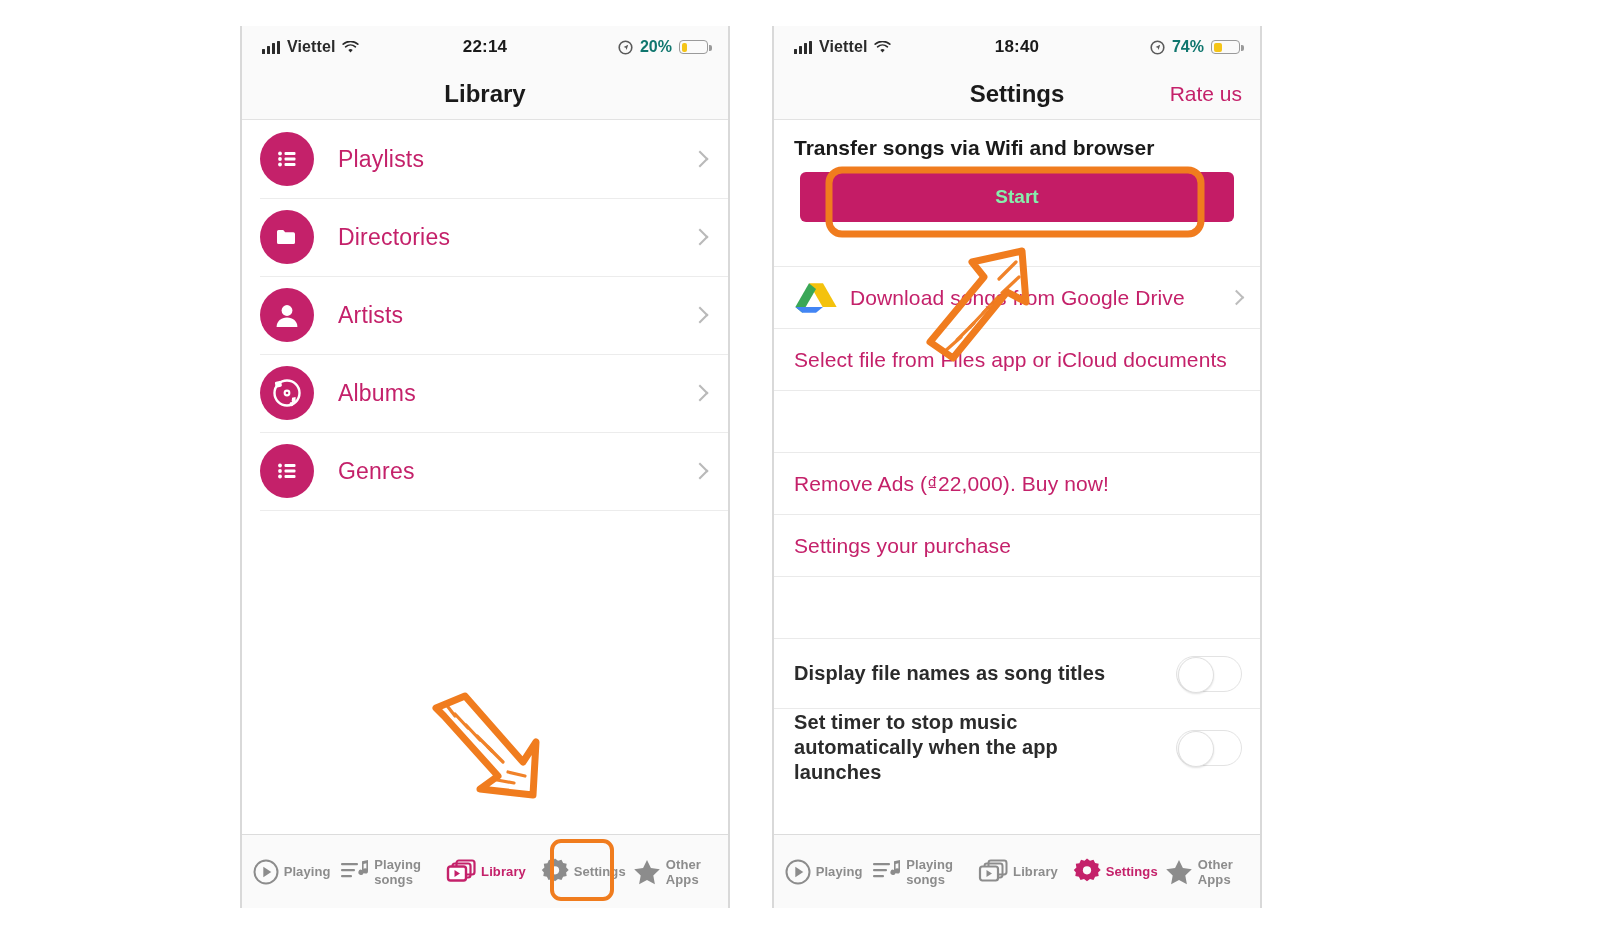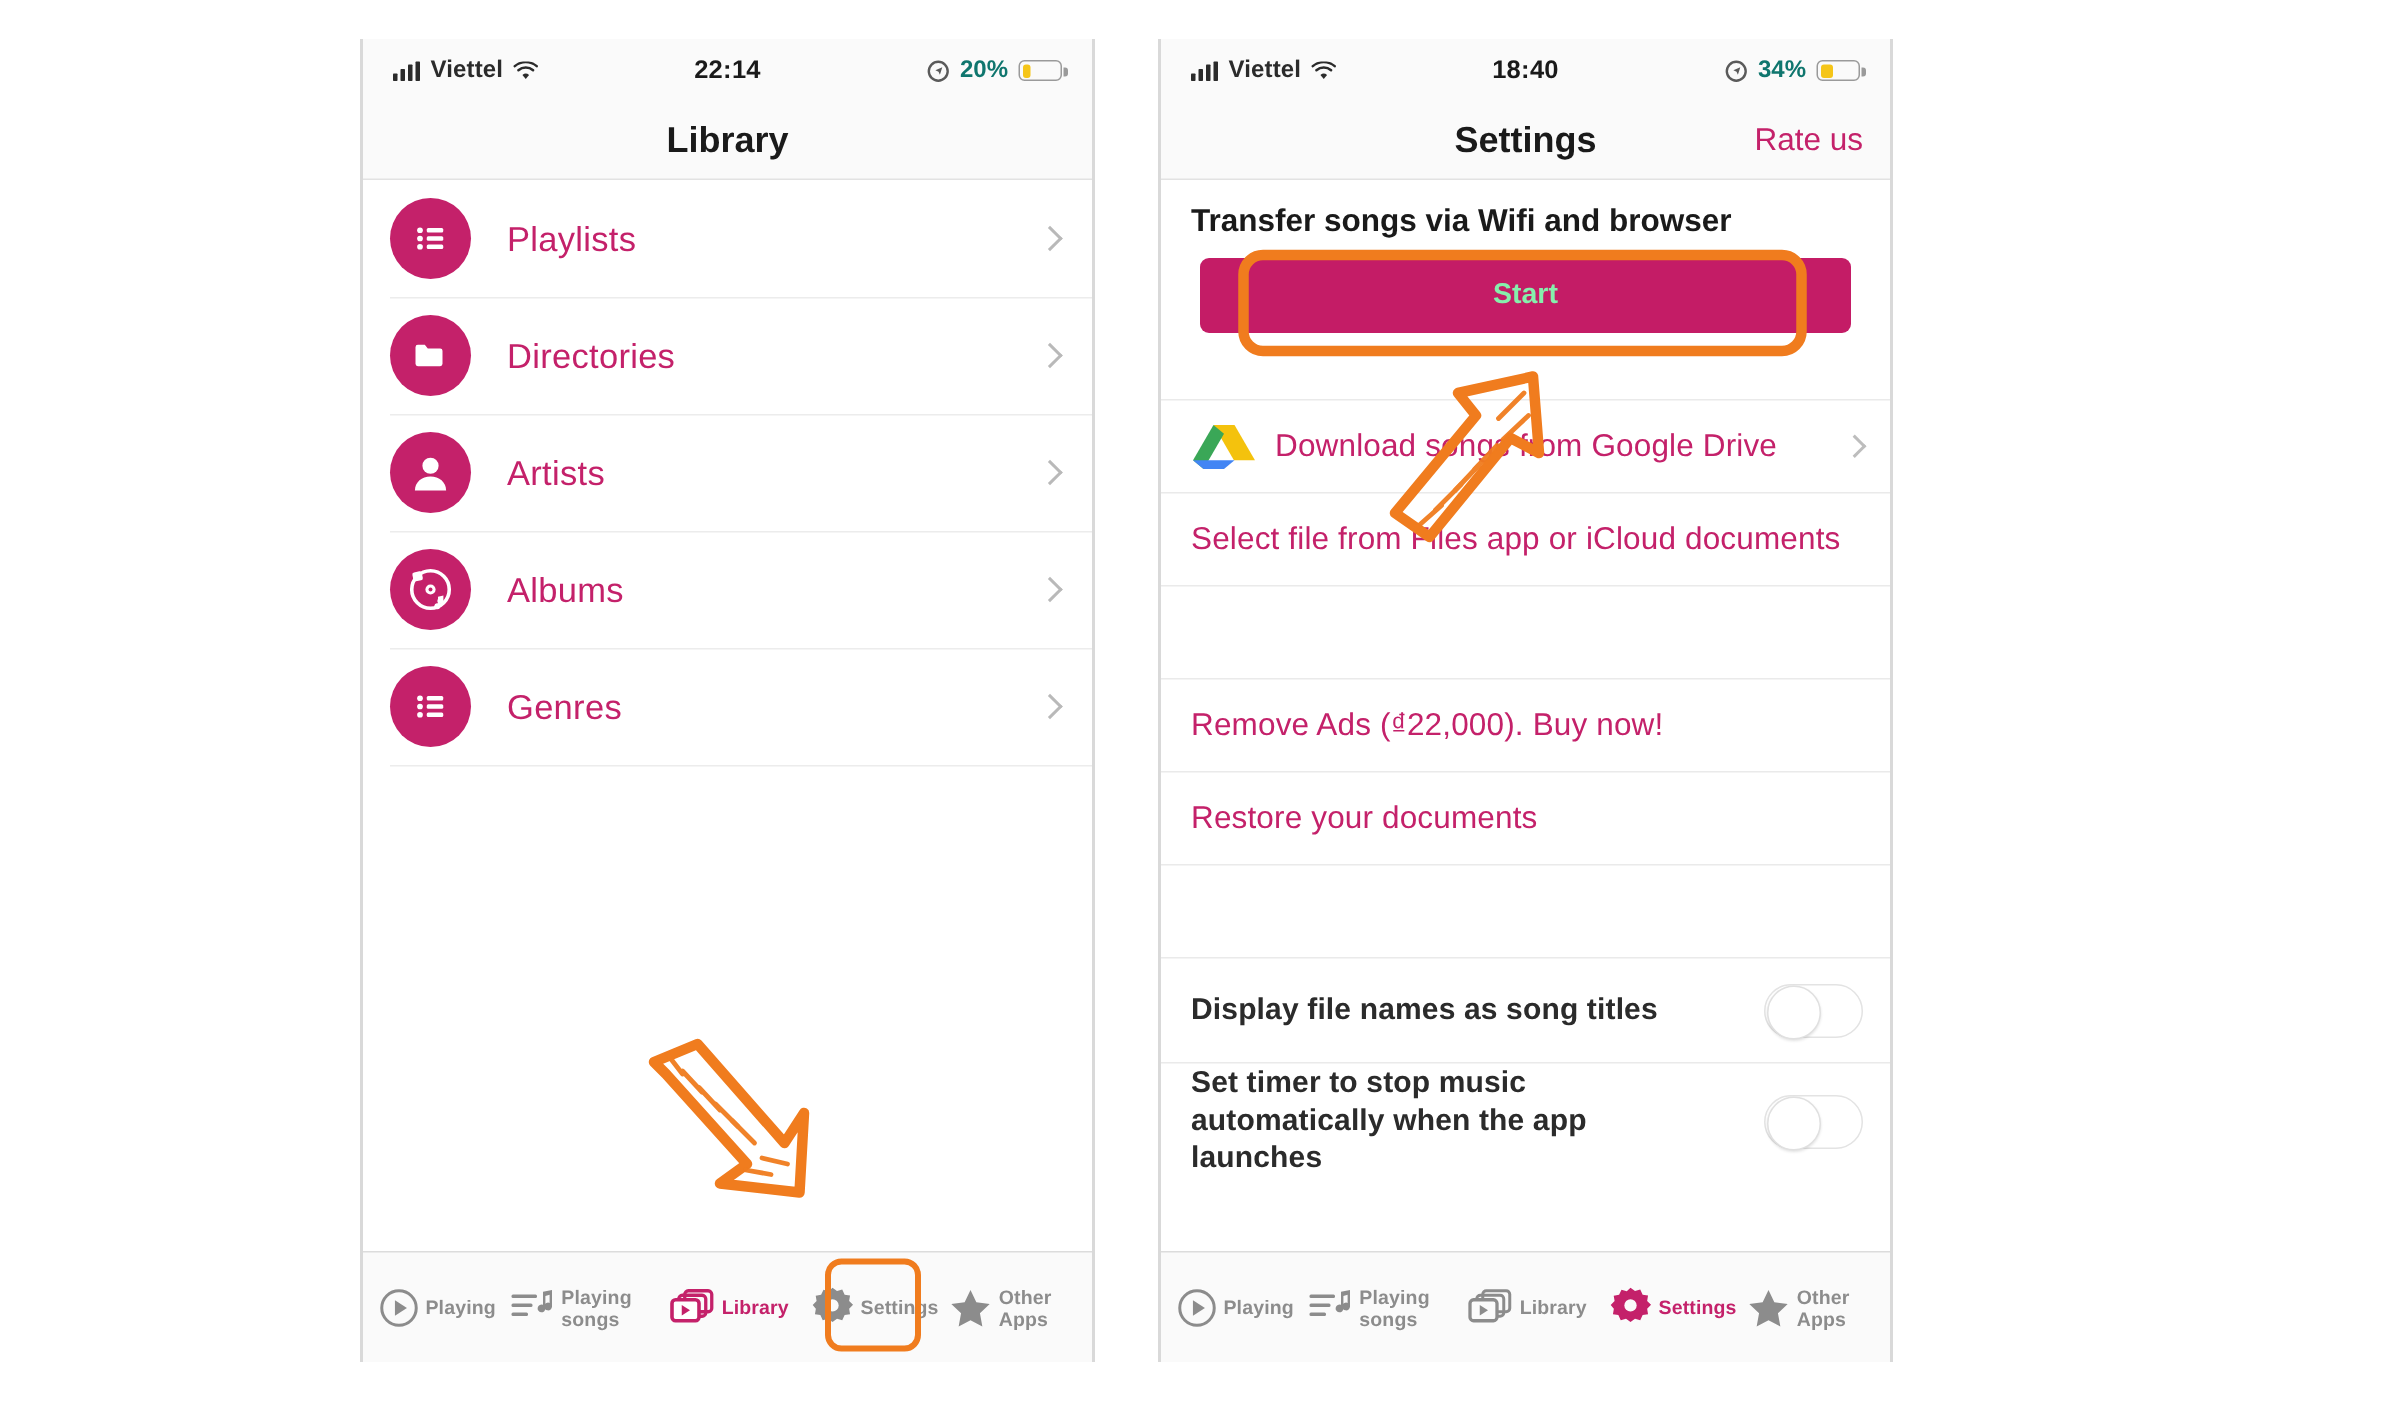--- a/index.html
+++ b/index.html
@@ -338,21 +338,21 @@
           <path d="M3.6 5.8a7.6 7.6 0 019.8 0" stroke="#2b2b2b" stroke-width="1.7" fill="none" stroke-linecap="round"></path>
           <path d="M1.2 3.1a11.2 11.2 0 0114.6 0" stroke="#2b2b2b" stroke-width="1.7" fill="none" stroke-linecap="round"></path>
         </svg>
       </div>
       <div class="sb-center">18:40</div>
       <div class="sb-right">
         <svg width="15" height="15" viewBox="0 0 15 15">
           <circle cx="7.5" cy="7.5" r="6.3" fill="none" stroke="#5a5a5a" stroke-width="1.6"></circle>
           <path d="M10.2 4.8L5.6 6.9l2.1.9.9 2.1 1.6-5.1z" fill="#5a5a5a"></path>
         </svg>
-        <span>34%</span>
+        <span>74%</span>
         <span class="batt">
             <span style="width:36%"></span>
           </span>
       </div>
     </div>
 
     <div class="navbar">
       <div class="nav-title">Settings</div>
       <div class="nav-right">Rate us</div>
     </div>
@@ -383,21 +383,21 @@
         <span class="txt">Select file from Files app or iCloud documents</span>
       </div>
 
       <div class="blank-row"></div>
 
       <div class="set-row">
         <span class="txt">Remove Ads (₫22,000). Buy now!</span>
       </div>
 
       <div class="set-row">
-        <span class="txt">Restore your documents</span>
+        <span class="txt">Settings your purchase</span>
       </div>
 
       <div class="blank-row"></div>
 
       <div class="set-row" style="min-height:70px">
         <span class="txt dark">Display file names as song titles</span>
         <span class="toggle"></span>
       </div>
 
       <div class="set-row" style="min-height:78px">

